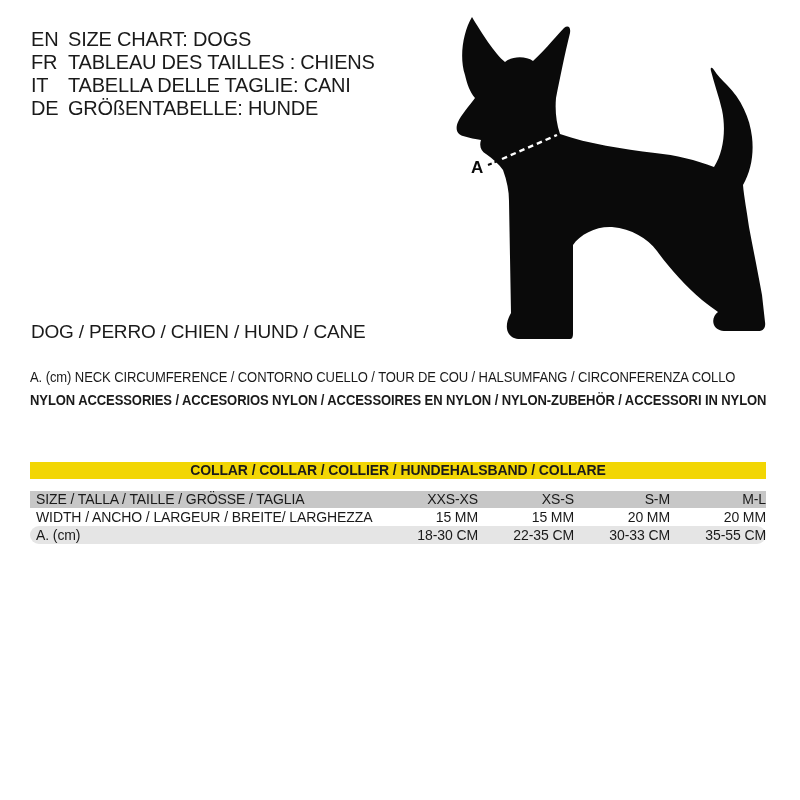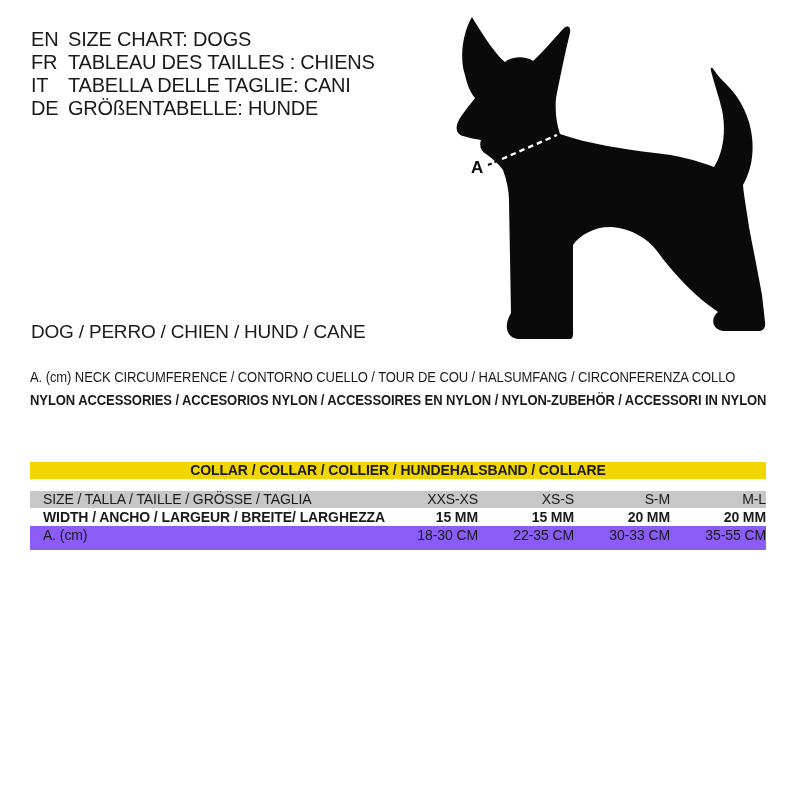--- a/index.html
+++ b/index.html
@@ -20,23 +20,23 @@
   .dog-label{position:absolute;left:31px;top:321px;font-size:19px;letter-spacing:-0.2px;white-space:nowrap;}
   .note{position:absolute;left:30px;font-size:14px;letter-spacing:-0.1px;white-space:nowrap;
         transform:scaleX(0.93);transform-origin:0 50%;}
   .note-measure{top:369px;}
   .note-material{top:392px;font-weight:bold;}
   
   .size-table{position:absolute;left:30px;top:462px;width:736px;font-size:14px;letter-spacing:-0.1px;}
   .thead{height:17px;line-height:17px;background:#f2d604;font-weight:bold;text-align:center;margin-bottom:12px;}
   .trow{display:grid;grid-template-columns:350px 98px 96px 96px 96px;}
   .trow-size{background:#c7c7c7;height:17px;line-height:17px;}
-  .trow-width{background:#ffffff;height:18px;line-height:18px;font-weight:bold;}
-  .trow-acm{background:#8b5cf6;height:24px;line-height:18px;}
-  .rlabel{padding-left:13px;text-align:left;white-space:nowrap;}
+  .trow-width{background:#ffffff;height:18px;line-height:18px;}
+  .trow-acm{background:#e5e5e5;height:18px;line-height:18px;border-radius:9px;}
+  .rlabel{padding-left:6px;text-align:left;white-space:nowrap;}
   .tcell{text-align:right;white-space:nowrap;}
 </style>
 </head>
 <body>
 
 <div class="canvas">
 
   <div class="lang-list">
     <div class="lang-row">
       <span class="lang-code">EN</span>

